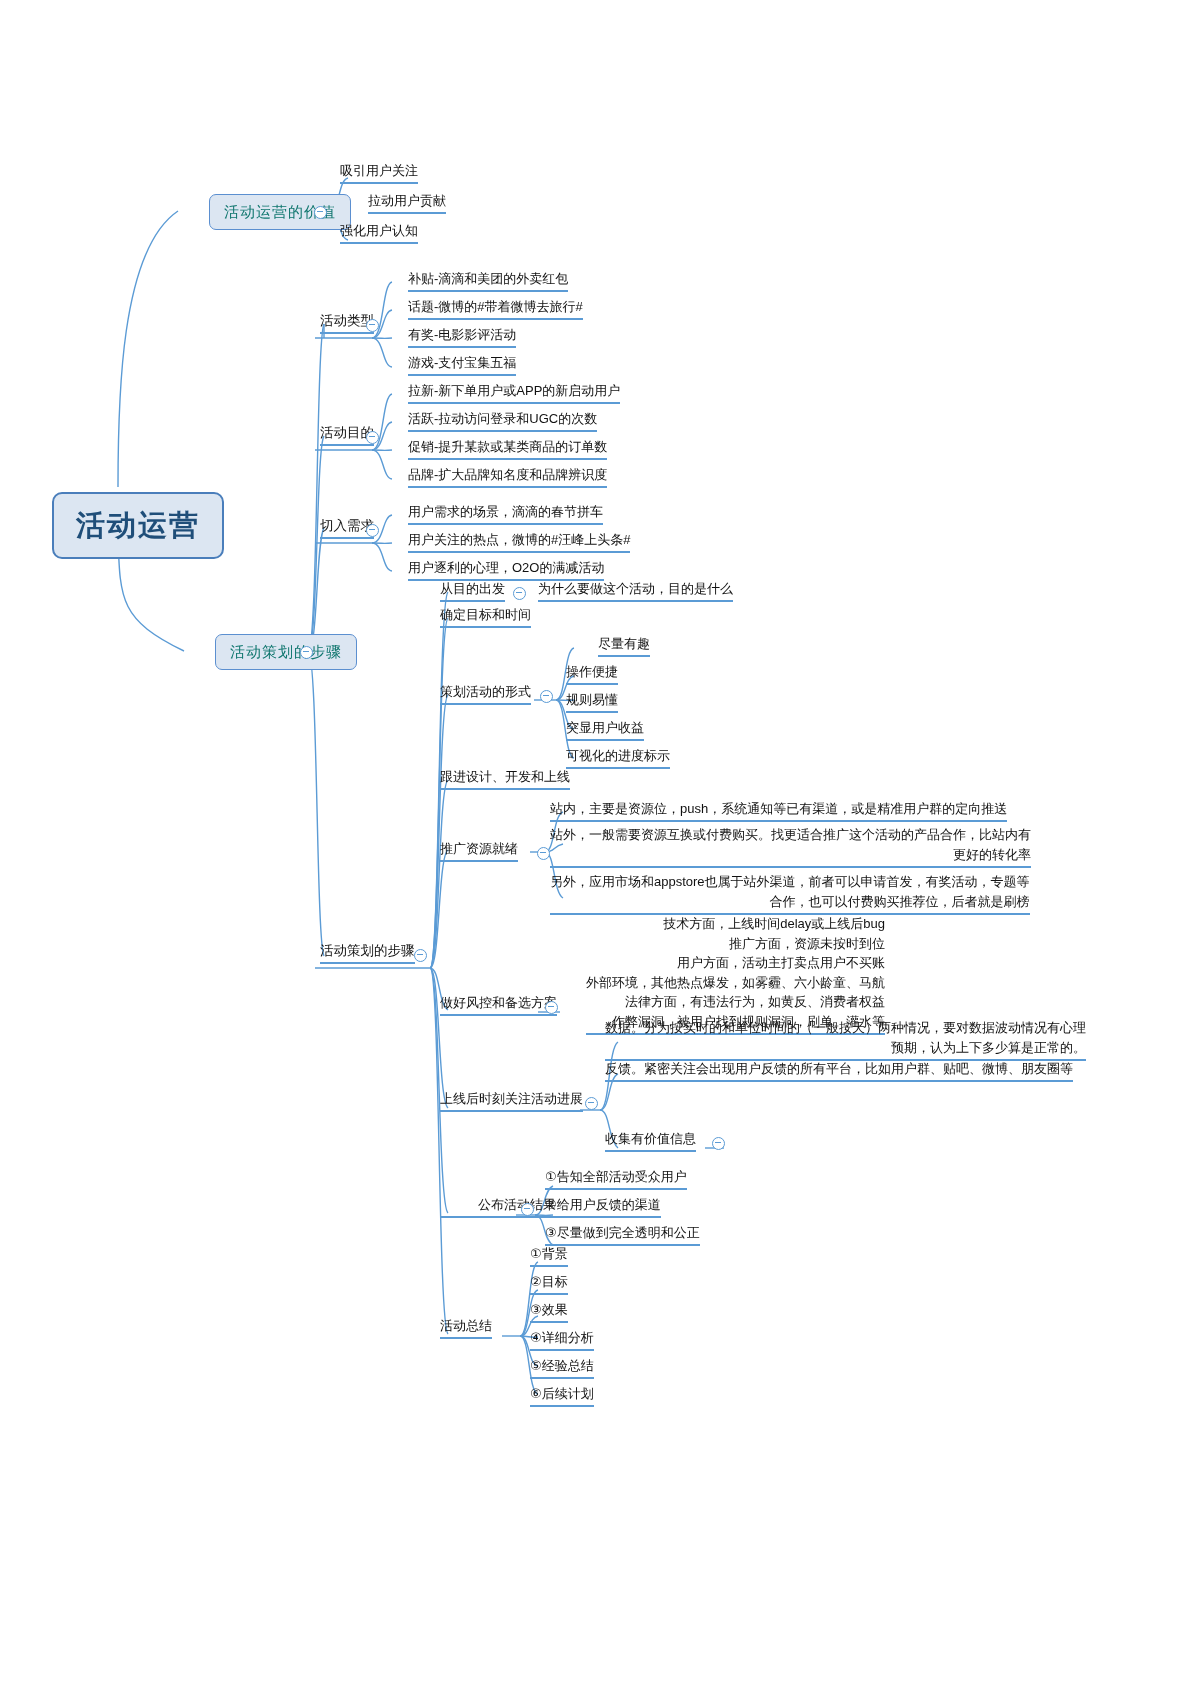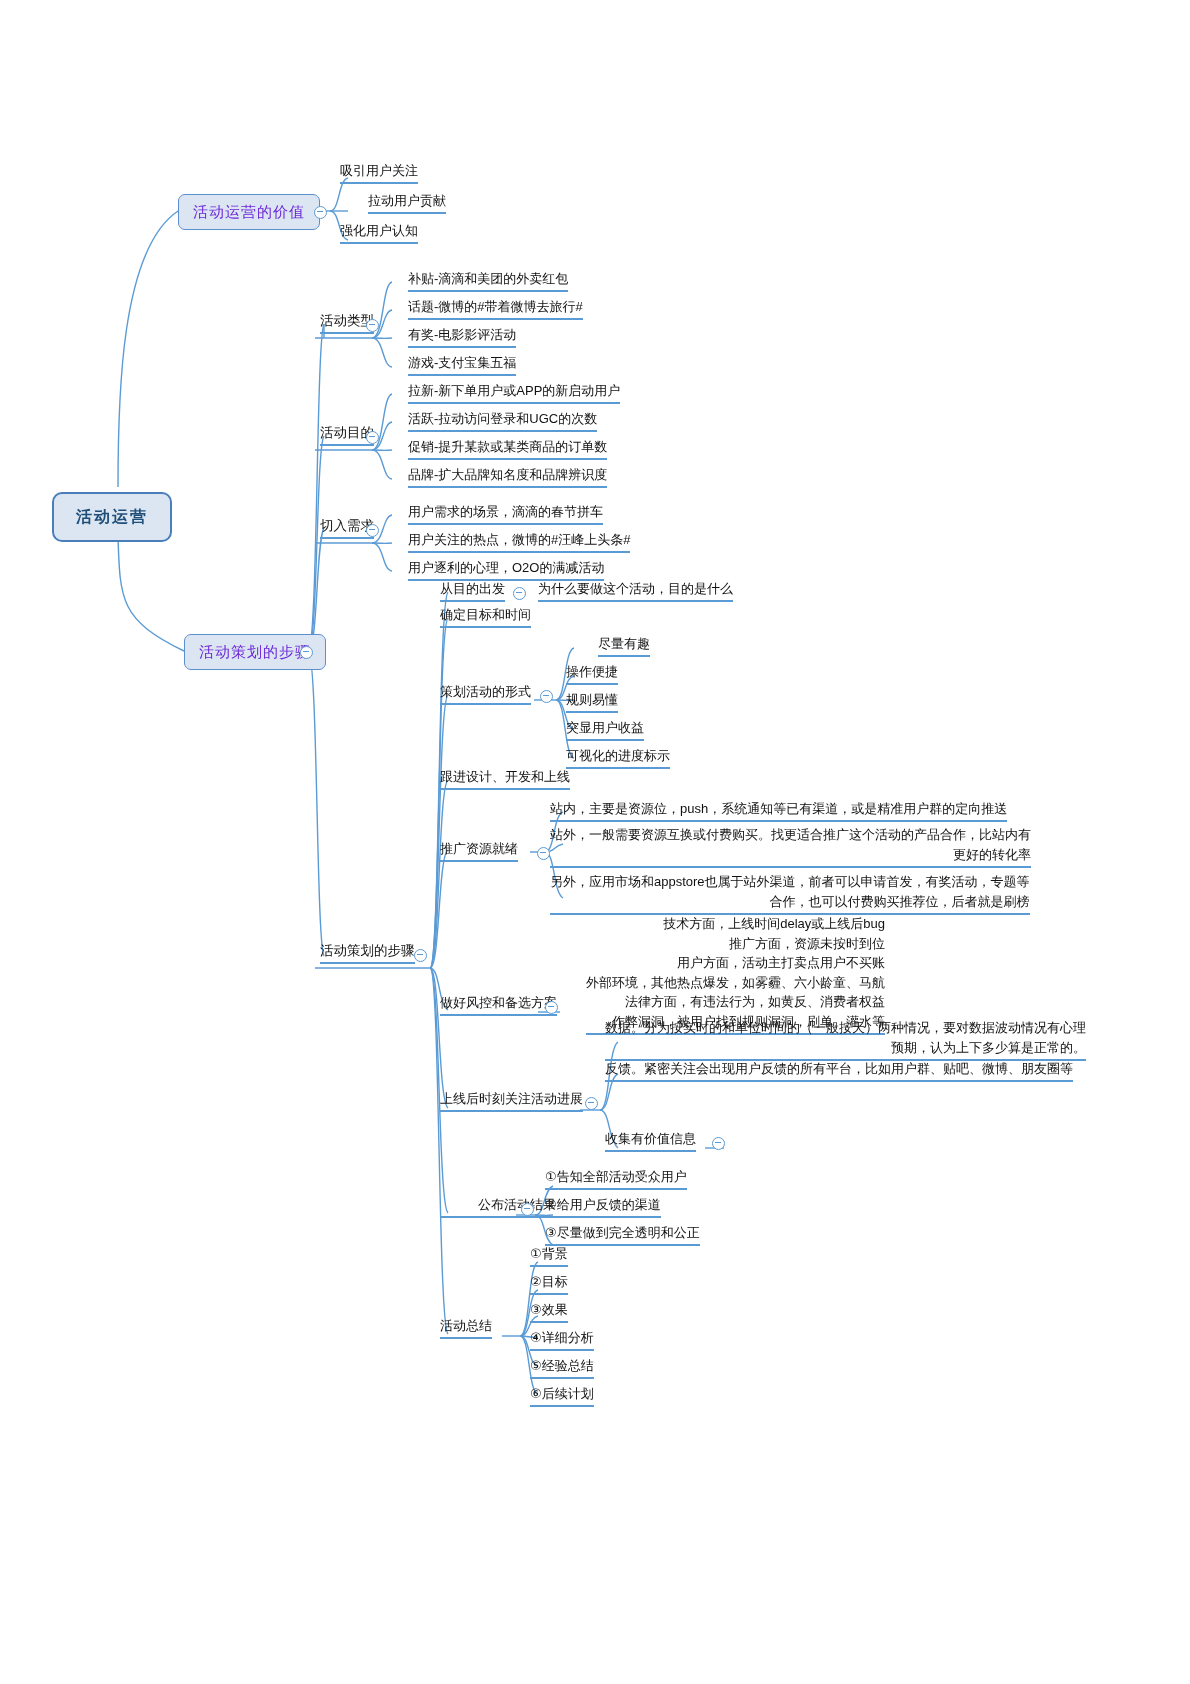--- a/index.html
+++ b/index.html
@@ -3,25 +3,25 @@
 <meta charset="utf-8">
 <style>
   html,body{margin:0;padding:0;background:#ffffff;}
   body{width:1190px;height:1684px;position:relative;overflow:hidden;
        font-family:"Liberation Sans","DejaVu Sans",sans-serif;color:#1a1a1a;}
   #canvas{position:absolute;left:0;top:0;width:1190px;height:1684px;}
   svg#links{position:absolute;left:0;top:0;width:1190px;height:1684px;pointer-events:none;}
   .node{position:absolute;white-space:pre;line-height:1.35;text-align:right;}
   
   .root{background:#dce6f2;border:2.5px solid #4a7ebb;border-radius:10px;
-        color:#1f4e79;font-size:16px;font-weight:bold;letter-spacing:2px;
+        color:#1f4e79;font-size:29px;font-weight:bold;letter-spacing:2px;
         padding:12px 22px;text-align:center;}
   
   .lvl1{background:#dce6f2;border:1.6px solid #5b8fd0;border-radius:7px;
-        color:#6d28d9;font-size:15px;letter-spacing:1px;padding:7px 14px;text-align:center;}
+        color:#0f766e;font-size:15px;letter-spacing:1px;padding:7px 14px;text-align:center;margin-left:31px;}
   
   .lvl2{font-size:13.5px;color:#111;}
   
   .leaf{font-size:13px;color:#111;}
   .ul-thin{border-bottom:2.2px solid #5b9bd5;padding-bottom:2px;}
   .multi{line-height:1.5;}
   
   .toggle{position:absolute;width:11px;height:11px;border:1.2px solid #5b9bd5;
           border-radius:50%;background:#fff;}
   .toggle::before{content:"";position:absolute;left:2px;top:4.2px;width:6px;height:1.3px;background:#5b9bd5;}

